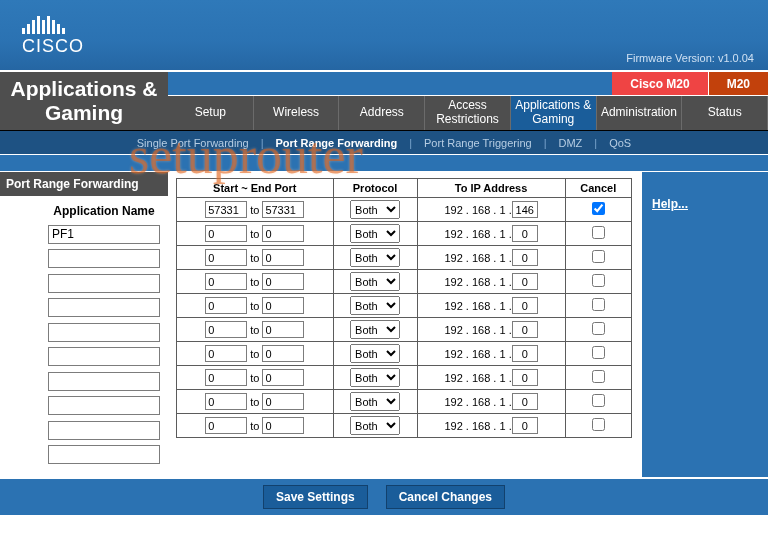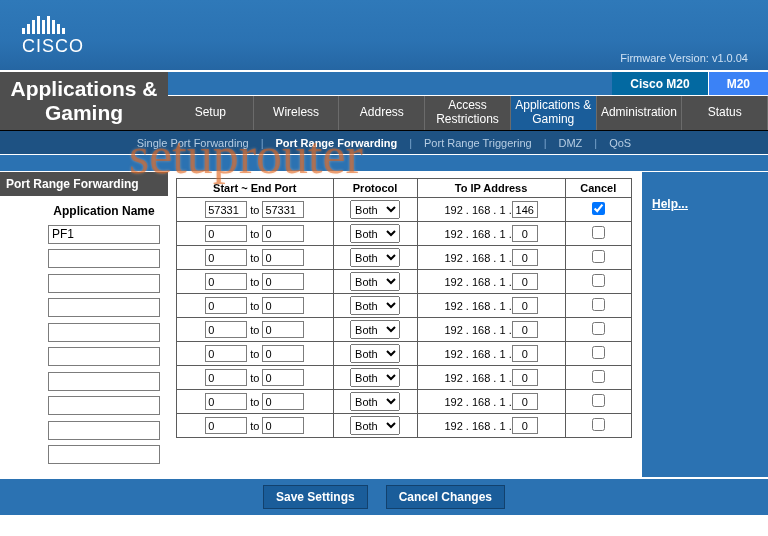--- a/index.html
+++ b/index.html
@@ -22,40 +22,40 @@
     display: flex; gap: 2px; align-items: flex-end; height: 18px;
   }
   .cisco-bars span {
     width: 3px; background: #fff; display: inline-block;
   }
   .cisco-text {
     color: #fff; font-weight: normal; font-size: 18px; letter-spacing: 1px;
     margin-top: 2px;
   }
   .firmware {
-    position: absolute; right: 20px; bottom: 6px;
+    position: absolute; right: 14px; bottom: 6px;
     color: #cfe1f3; font-size: 11px;
   }
   .navrow {
     display: flex; height: 58px; background: #4e4e4e; color: #fff;
     position: relative;
   }
   .left-label {
     width: 168px; background: #4e4e4e; color: #fff;
     font-size: 21px; font-weight: bold; text-align: center;
     padding: 5px 6px 0 6px; line-height: 1.15;
   }
   .right-nav { flex: 1; display: flex; flex-direction: column; }
   .toprow {
     height: 24px; display: flex; align-items: stretch;
     font-size: 12px; font-weight: bold;
   }
   .toprow .spacer { flex: 1; background: #2b72b2; border-bottom: 1px solid #fff;}
-  .toprow .model { background: #0369a1; color: #fff; padding: 5px 18px; border-bottom:1px solid #fff;text-align:center;}
-  .toprow .model2 { background: #3b82f6; color: #fff; padding: 5px 18px; border-left:1px solid #fff; border-bottom:1px solid #fff;}
+  .toprow .model { background: #ef4444; color: #fff; padding: 5px 18px; border-bottom:1px solid #fff;text-align:center;}
+  .toprow .model2 { background: #c2410c; color: #fff; padding: 5px 18px; border-left:1px solid #fff; border-bottom:1px solid #fff;}
   .tabs {
     height: 34px; display: flex; font-size: 12px;
   }
   .tab {
     flex: 1; display: flex; align-items: center; justify-content: center;
     border-right: 1px solid #6b6b6b; text-align: center; line-height: 1.15;
     cursor: pointer; padding: 0 4px;
   }
   .tab.active { background: #1a5d9a; }
   .subnav {

